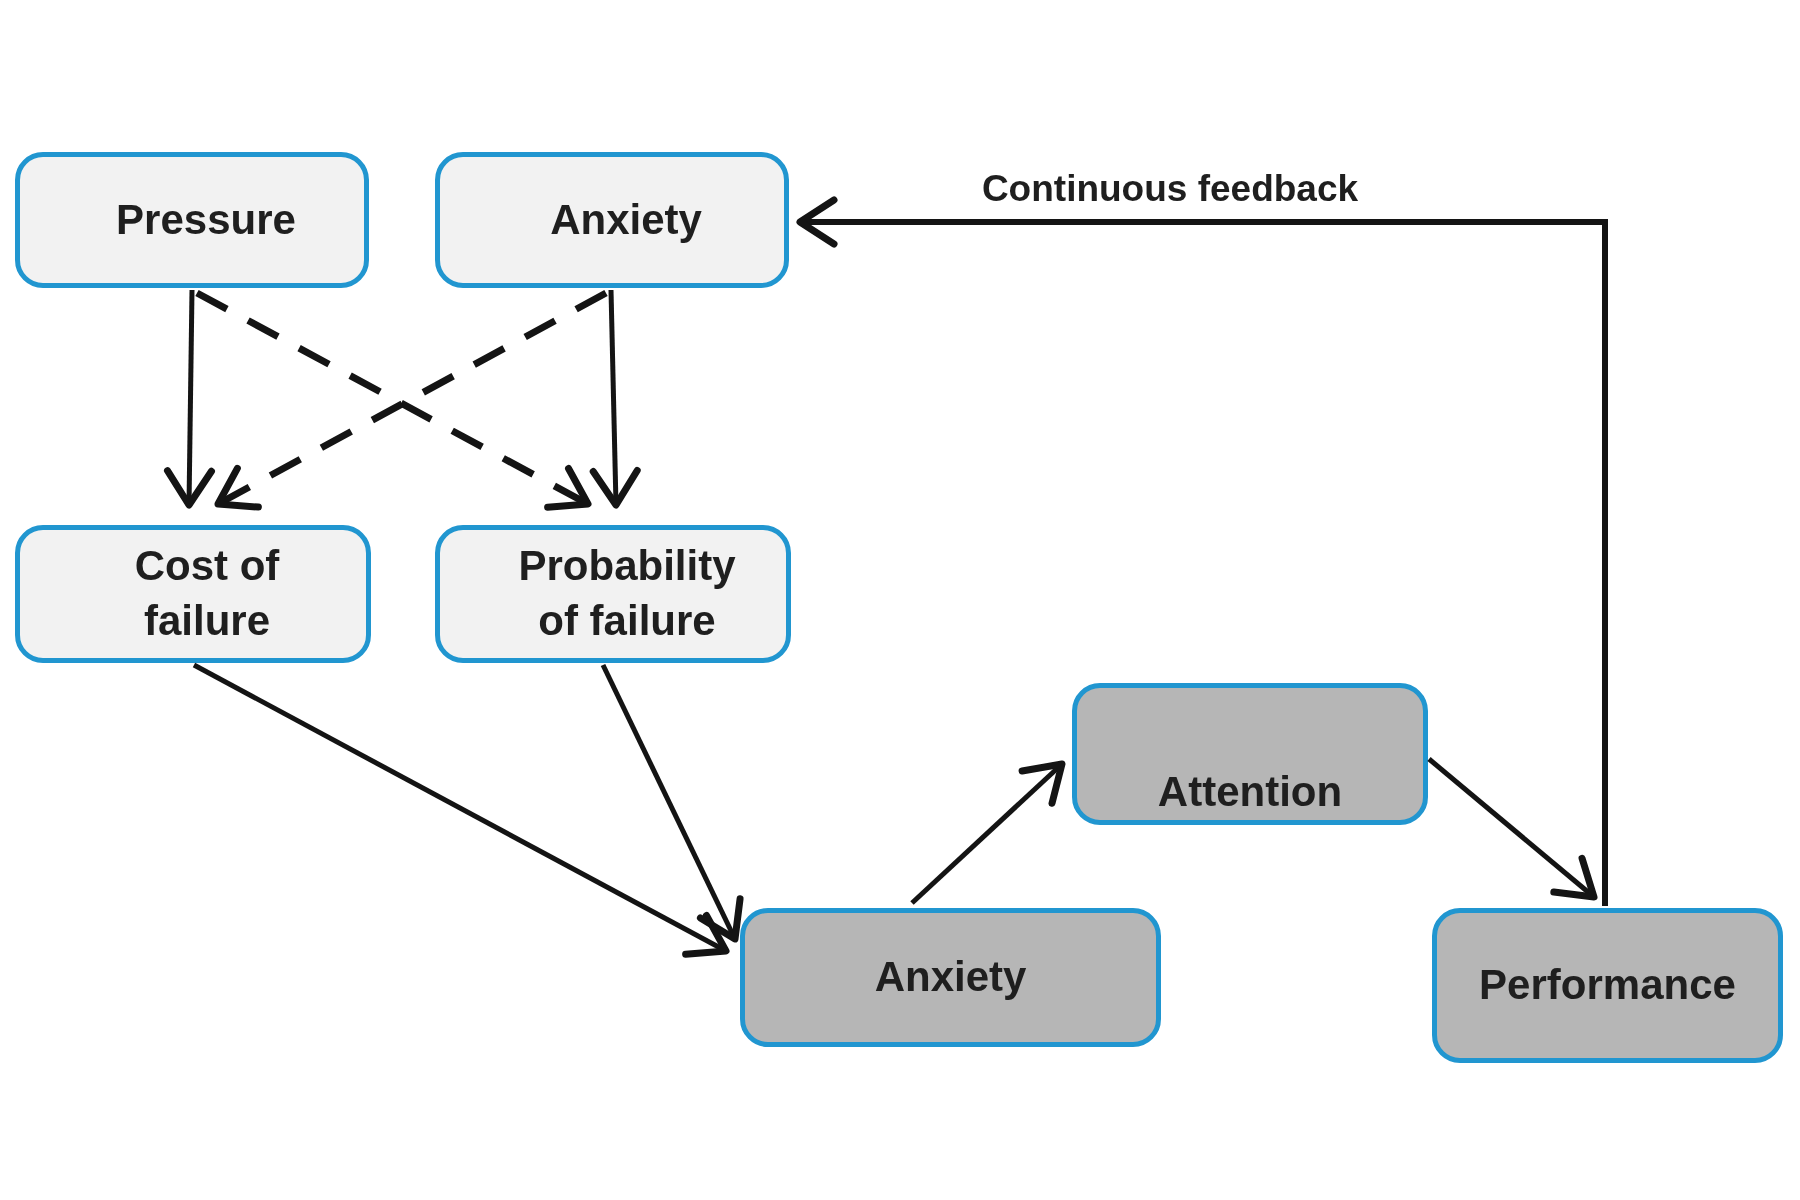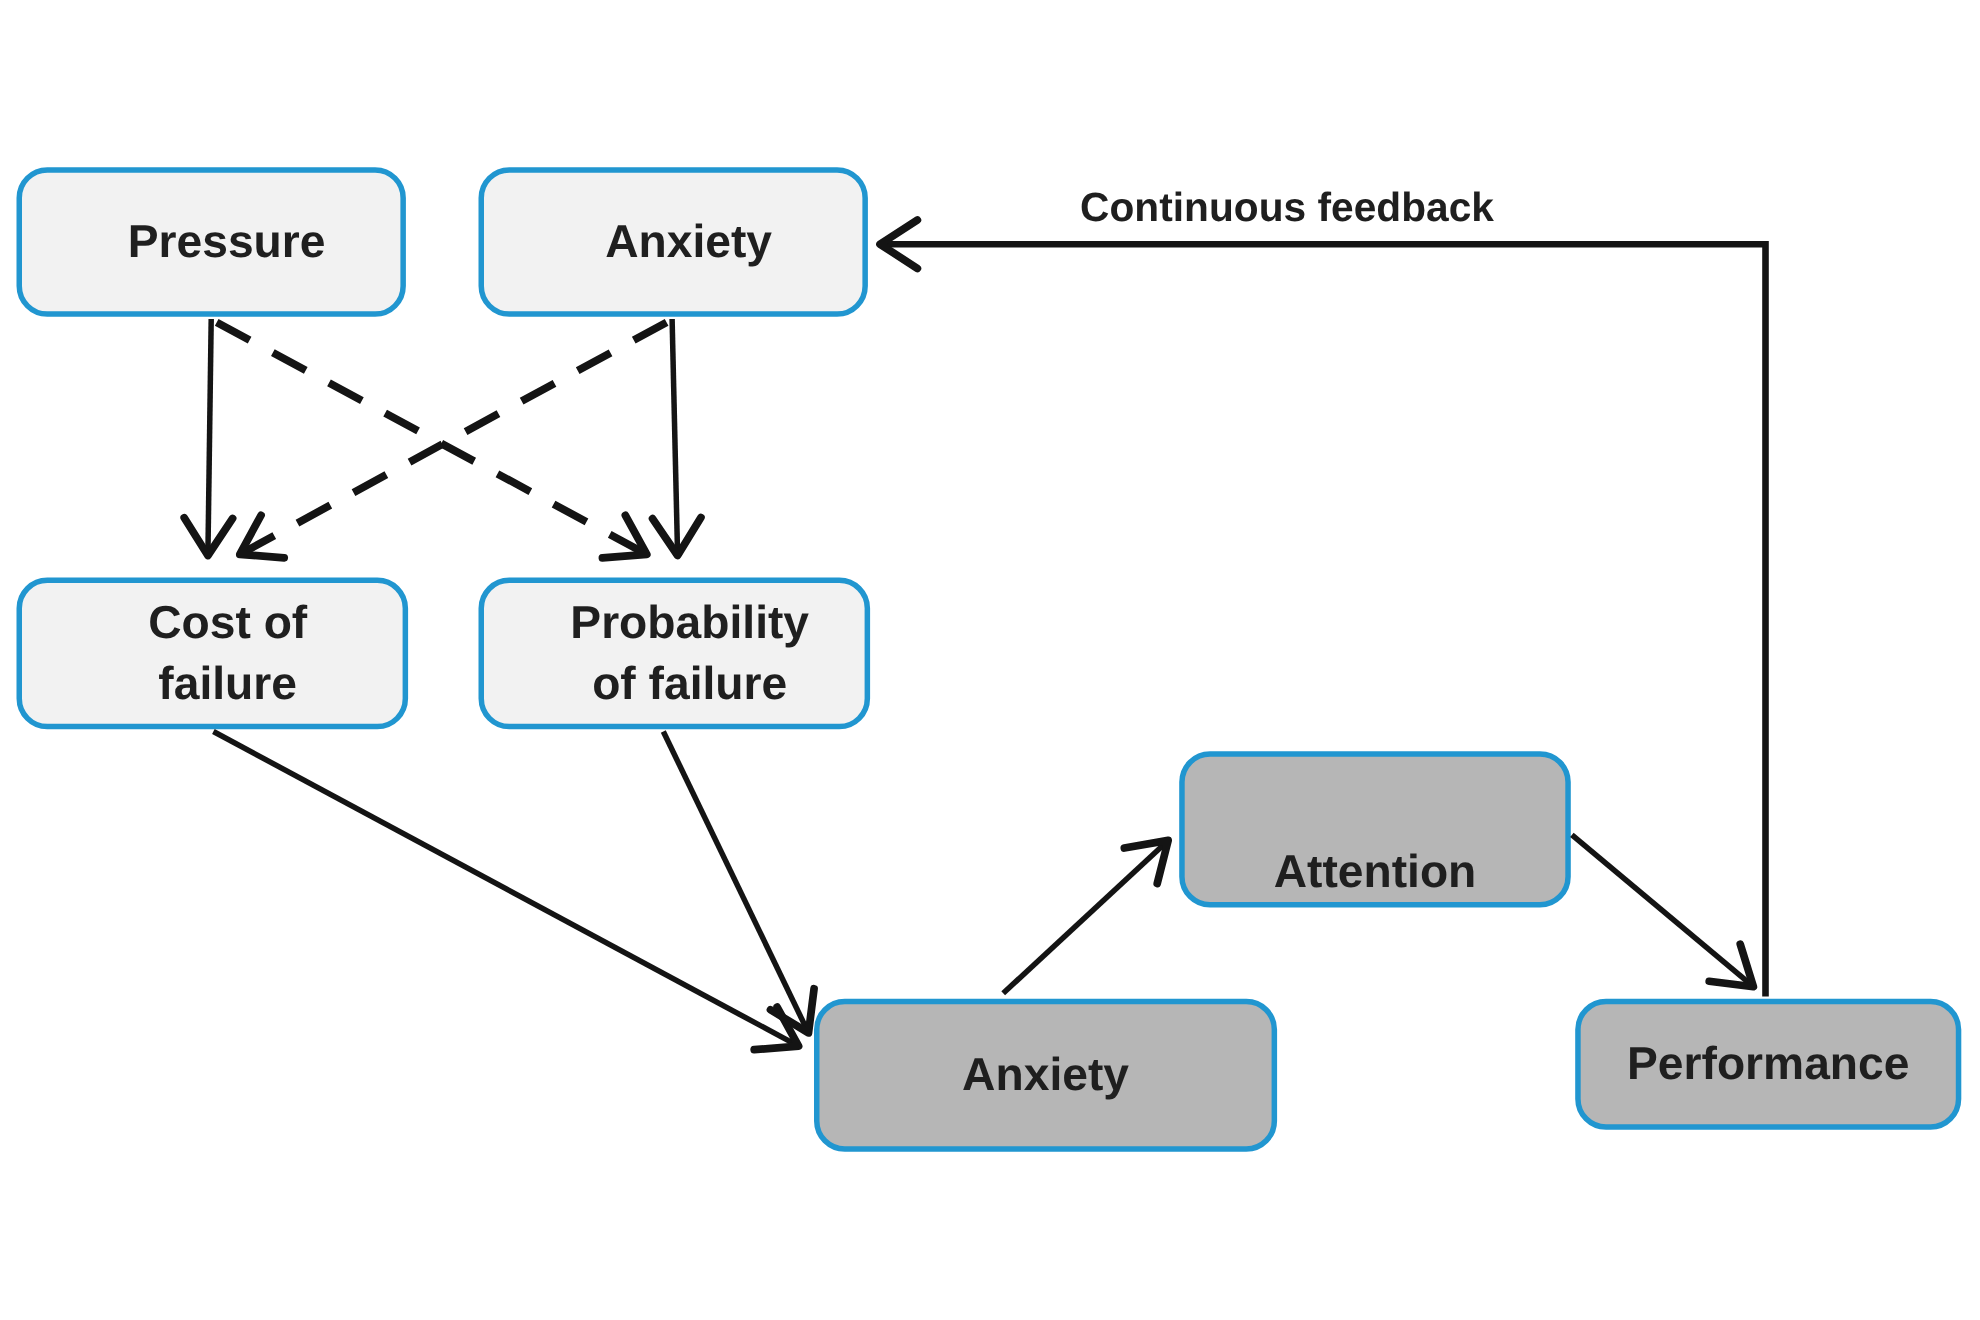--- a/index.html
+++ b/index.html
@@ -42,21 +42,21 @@
       </div>
       <div class="node light" style="left: 435px; top: 525px; width: 356px; height: 138px;">
         <div>Probability<br>of failure</div>
       </div>
       <div class="node dark" style="left: 1072px; top: 683px; width: 356px; height: 142px; align-items: flex-end;">
         <div>Attention</div>
       </div>
       <div class="node dark" style="left: 740px; top: 908px; width: 421px; height: 139px;">
         <div>Anxiety</div>
       </div>
-      <div class="node dark" style="left: 1432px; top: 908px; width: 351px; height: 119px;">
+      <div class="node dark" style="left: 1432px; top: 908px; width: 351px; height: 155px;">
         <div>Performance</div>
       </div>
     </div>
   <svg id="edges-layer" viewBox="0 0 1800 1200" width="1800" height="1200">
       <defs>
         <marker id="arrowhead" markerUnits="userSpaceOnUse" markerWidth="100" markerHeight="100" refX="0" refY="0" orient="auto" style="overflow:visible">
           <path d="M -34 -22 L 0 0 L -34 22" fill="none" stroke="#141414" stroke-width="7" stroke-linecap="round" stroke-linejoin="round"></path>
         </marker>
       </defs>
       <path d="M 192 290 L 189 505" fill="none" stroke="#141414" stroke-width="5" marker-end="url(#arrowhead)" stroke-linejoin="miter"></path>

